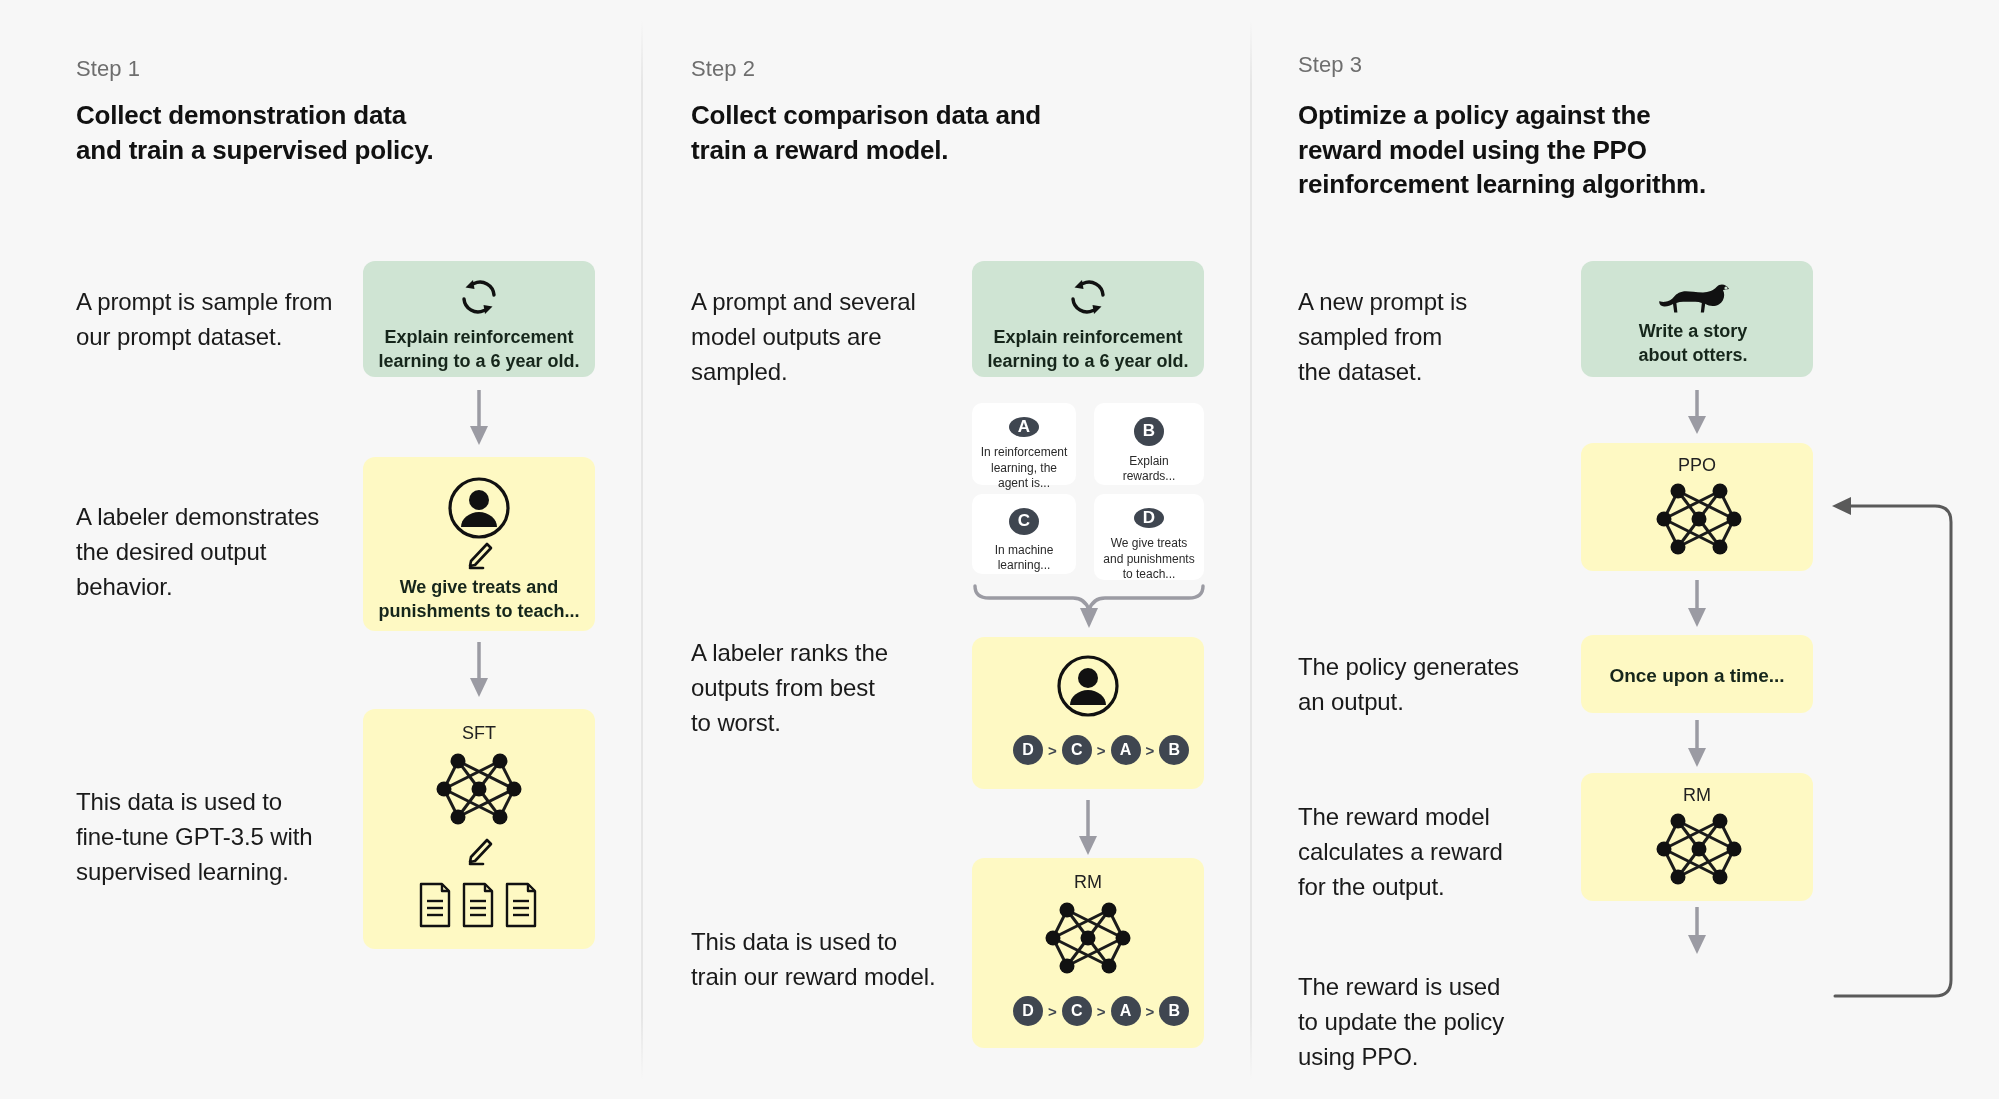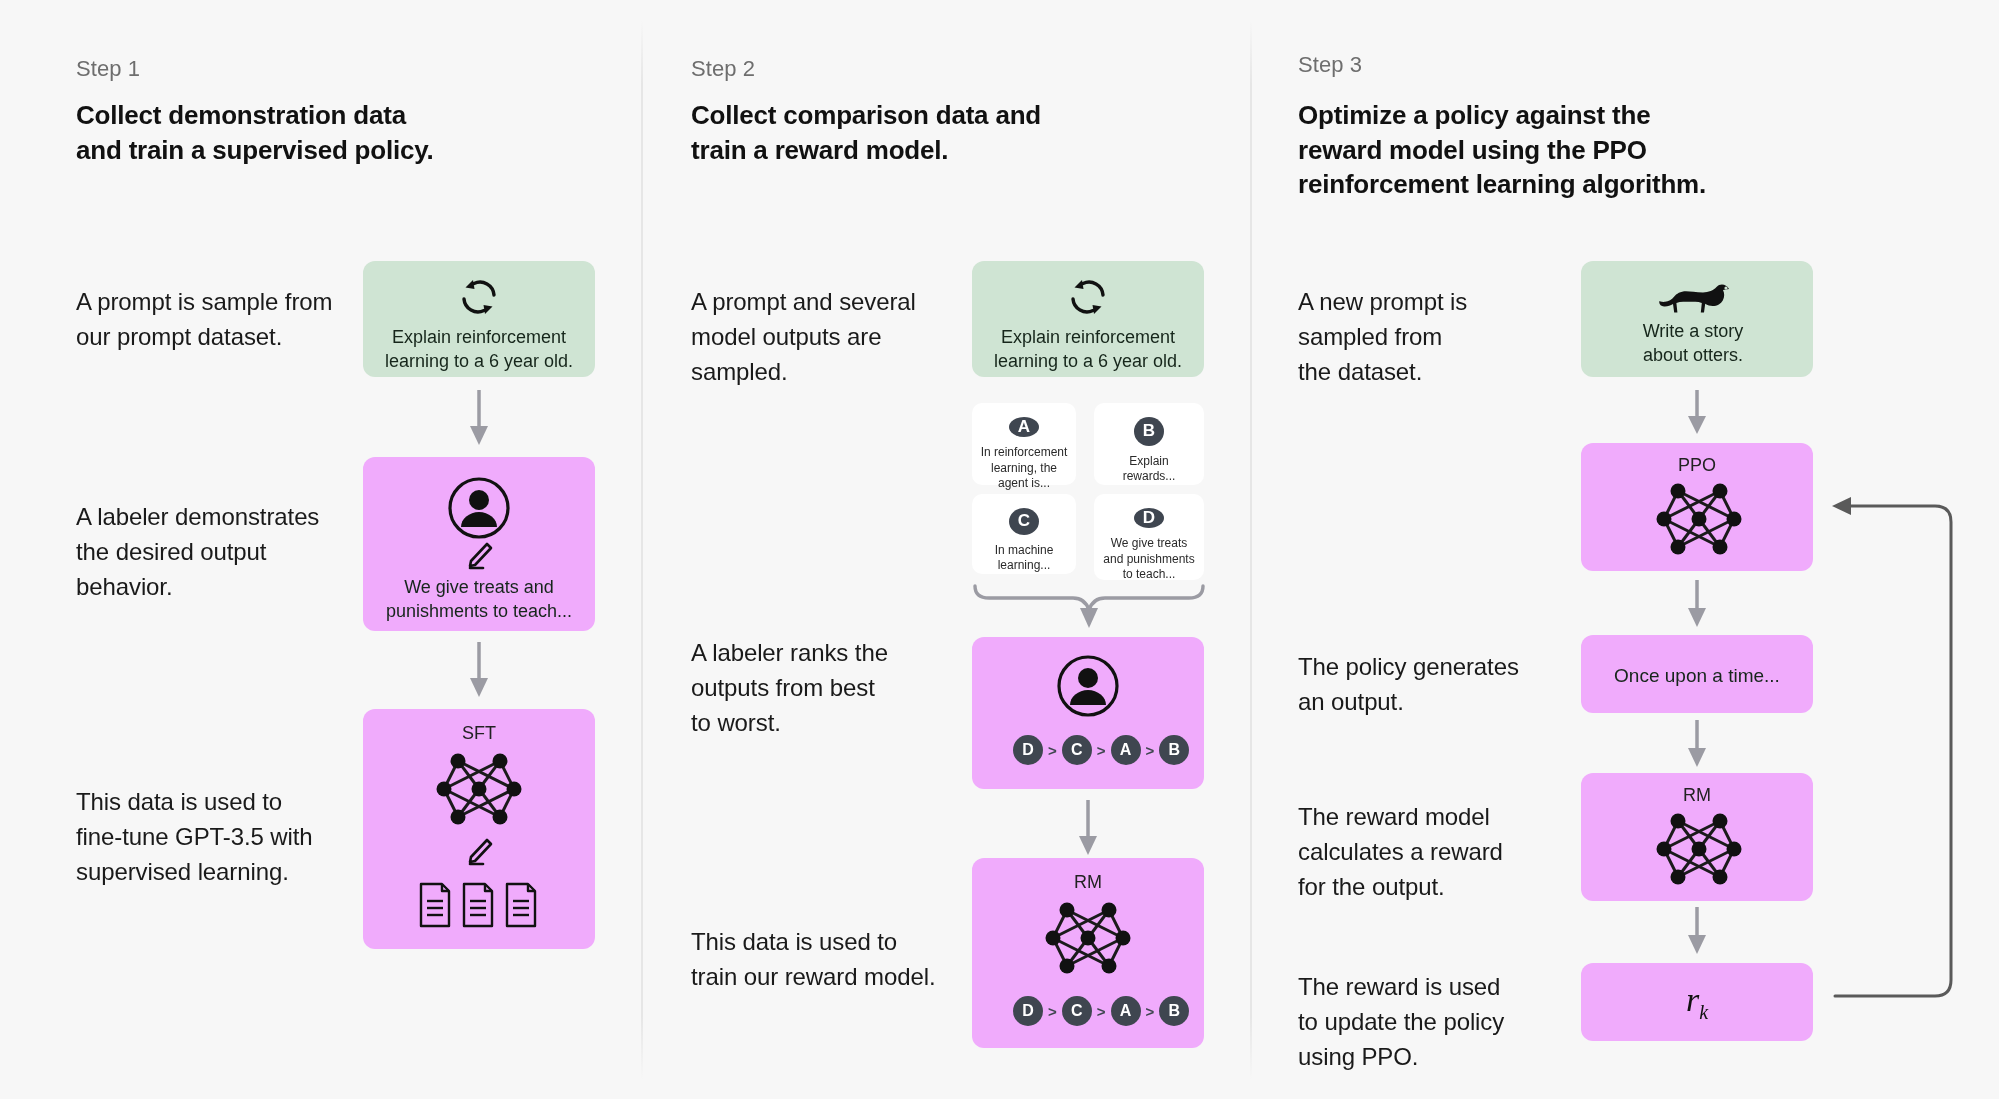--- a/index.html
+++ b/index.html
@@ -15,24 +15,24 @@
              background: linear-gradient(to bottom, #f7f7f7 0%, #e6e6e6 6%, #e6e6e6 94%, #f7f7f7 100%); }
 
   .col { position: absolute; top: 0; height: 1099px; }
 
   .step-label { position: absolute; font-size: 22px; color: #6e6e6e; letter-spacing: .1px; }
   .step-title { position: absolute; font-size: 26px; font-weight: bold; color: #111;
                 line-height: 1.33; letter-spacing: -.2px; }
 
   .desc { position: absolute; font-size: 24px; color: #1a1a1a; line-height: 1.45; letter-spacing: -.1px; }
 
-  .card { position: absolute; background: #f0abfc; border-radius: 12px; }
+  .card { position: absolute; background: #fef9c3; border-radius: 12px; }
   .card.green { background: #cfe4d3; }
 
-  .card-text { font-size: 18px; color: #16261b; line-height: 1.35; text-align: center; }
+  .card-text { font-size: 18px; color: #16261b; line-height: 1.35; text-align: center; font-weight: bold; }
   .card-label { font-size: 18px; color: #222; text-align: center; }
 
   .mini-card { position: absolute; background: #fff; border-radius: 10px;
                display: flex; flex-direction: column; align-items: center;
                justify-content: flex-start; padding-top: 14px; }
   .mini-badge { width: 30px; height: 30px; border-radius: 50%; background: #3f4650;
                 color: #fff; font-size: 17px; font-weight: bold; display: flex;
                 align-items: center; justify-content: center; margin-bottom: 8px; }
   .mini-text { font-size: 12px; color: #2a2a2a; line-height: 1.3; text-align: center;
                padding: 0 8px; }
@@ -426,25 +426,20 @@
       </div>
     </div>
 
     <div class="arrow" style="left:433px;top:905px">
       <svg width="28" height="52" viewBox="0 0 28 52">
         <line x1="14" y1="2" x2="14" y2="32" stroke="#9b9ba3" stroke-width="3.5"></line>
         <path d="M5 30 L23 30 L14 49 Z" fill="#9b9ba3"></path>
       </svg>
     </div>
 
-    <div class="card" style="left:331px;top:963px;width:232px;height:78px">
-      <div class="rk" style="left:0;top:18px;width:232px;text-align:center">
-        <span>r</span><sub>k</sub>
-      </div>
-    </div>
 
     <div class="arrow" style="left:555px;top:488px">
       <svg width="180" height="530" viewBox="0 0 180 530">
         <path d="M44 18 H130 q16 0 16 16 V492 q0 16 -16 16 H30" fill="none" stroke="#5a5a5a" stroke-width="3" stroke-linecap="round"></path>
         <path d="M46 9 L46 27 L27 18 Z" fill="#5a5a5a"></path>
       </svg>
     </div>
   </div>
 </div>
 

